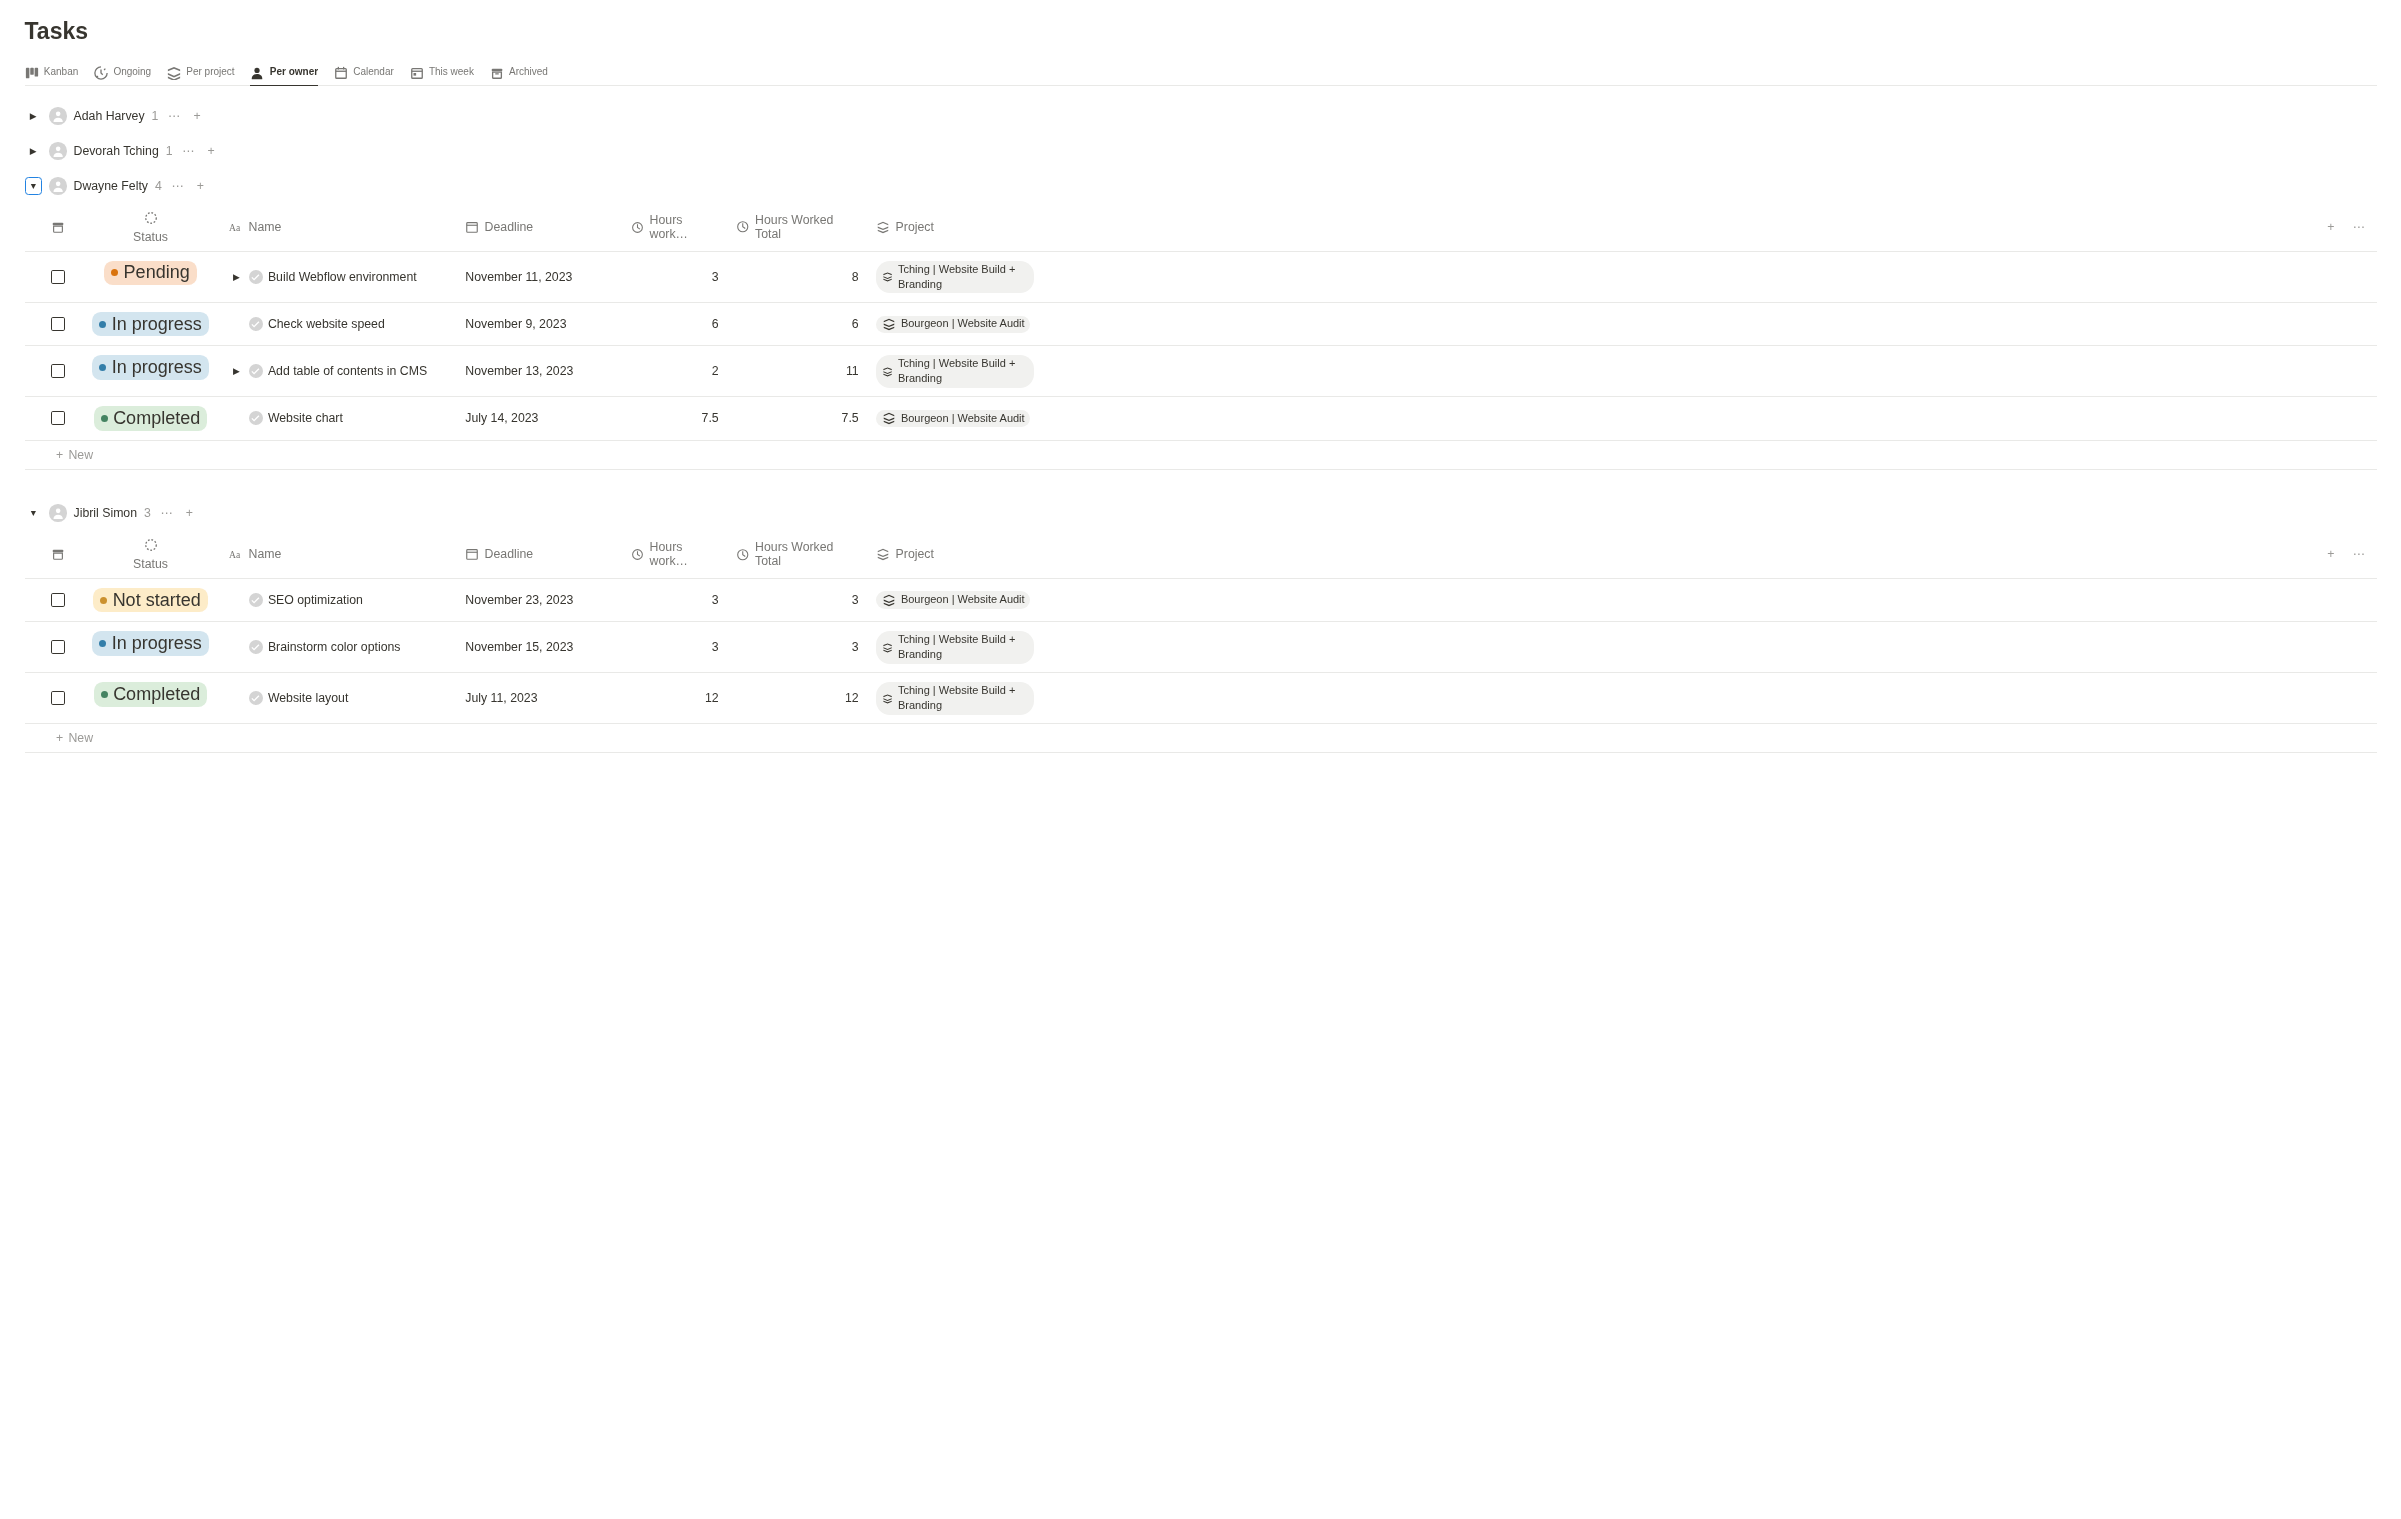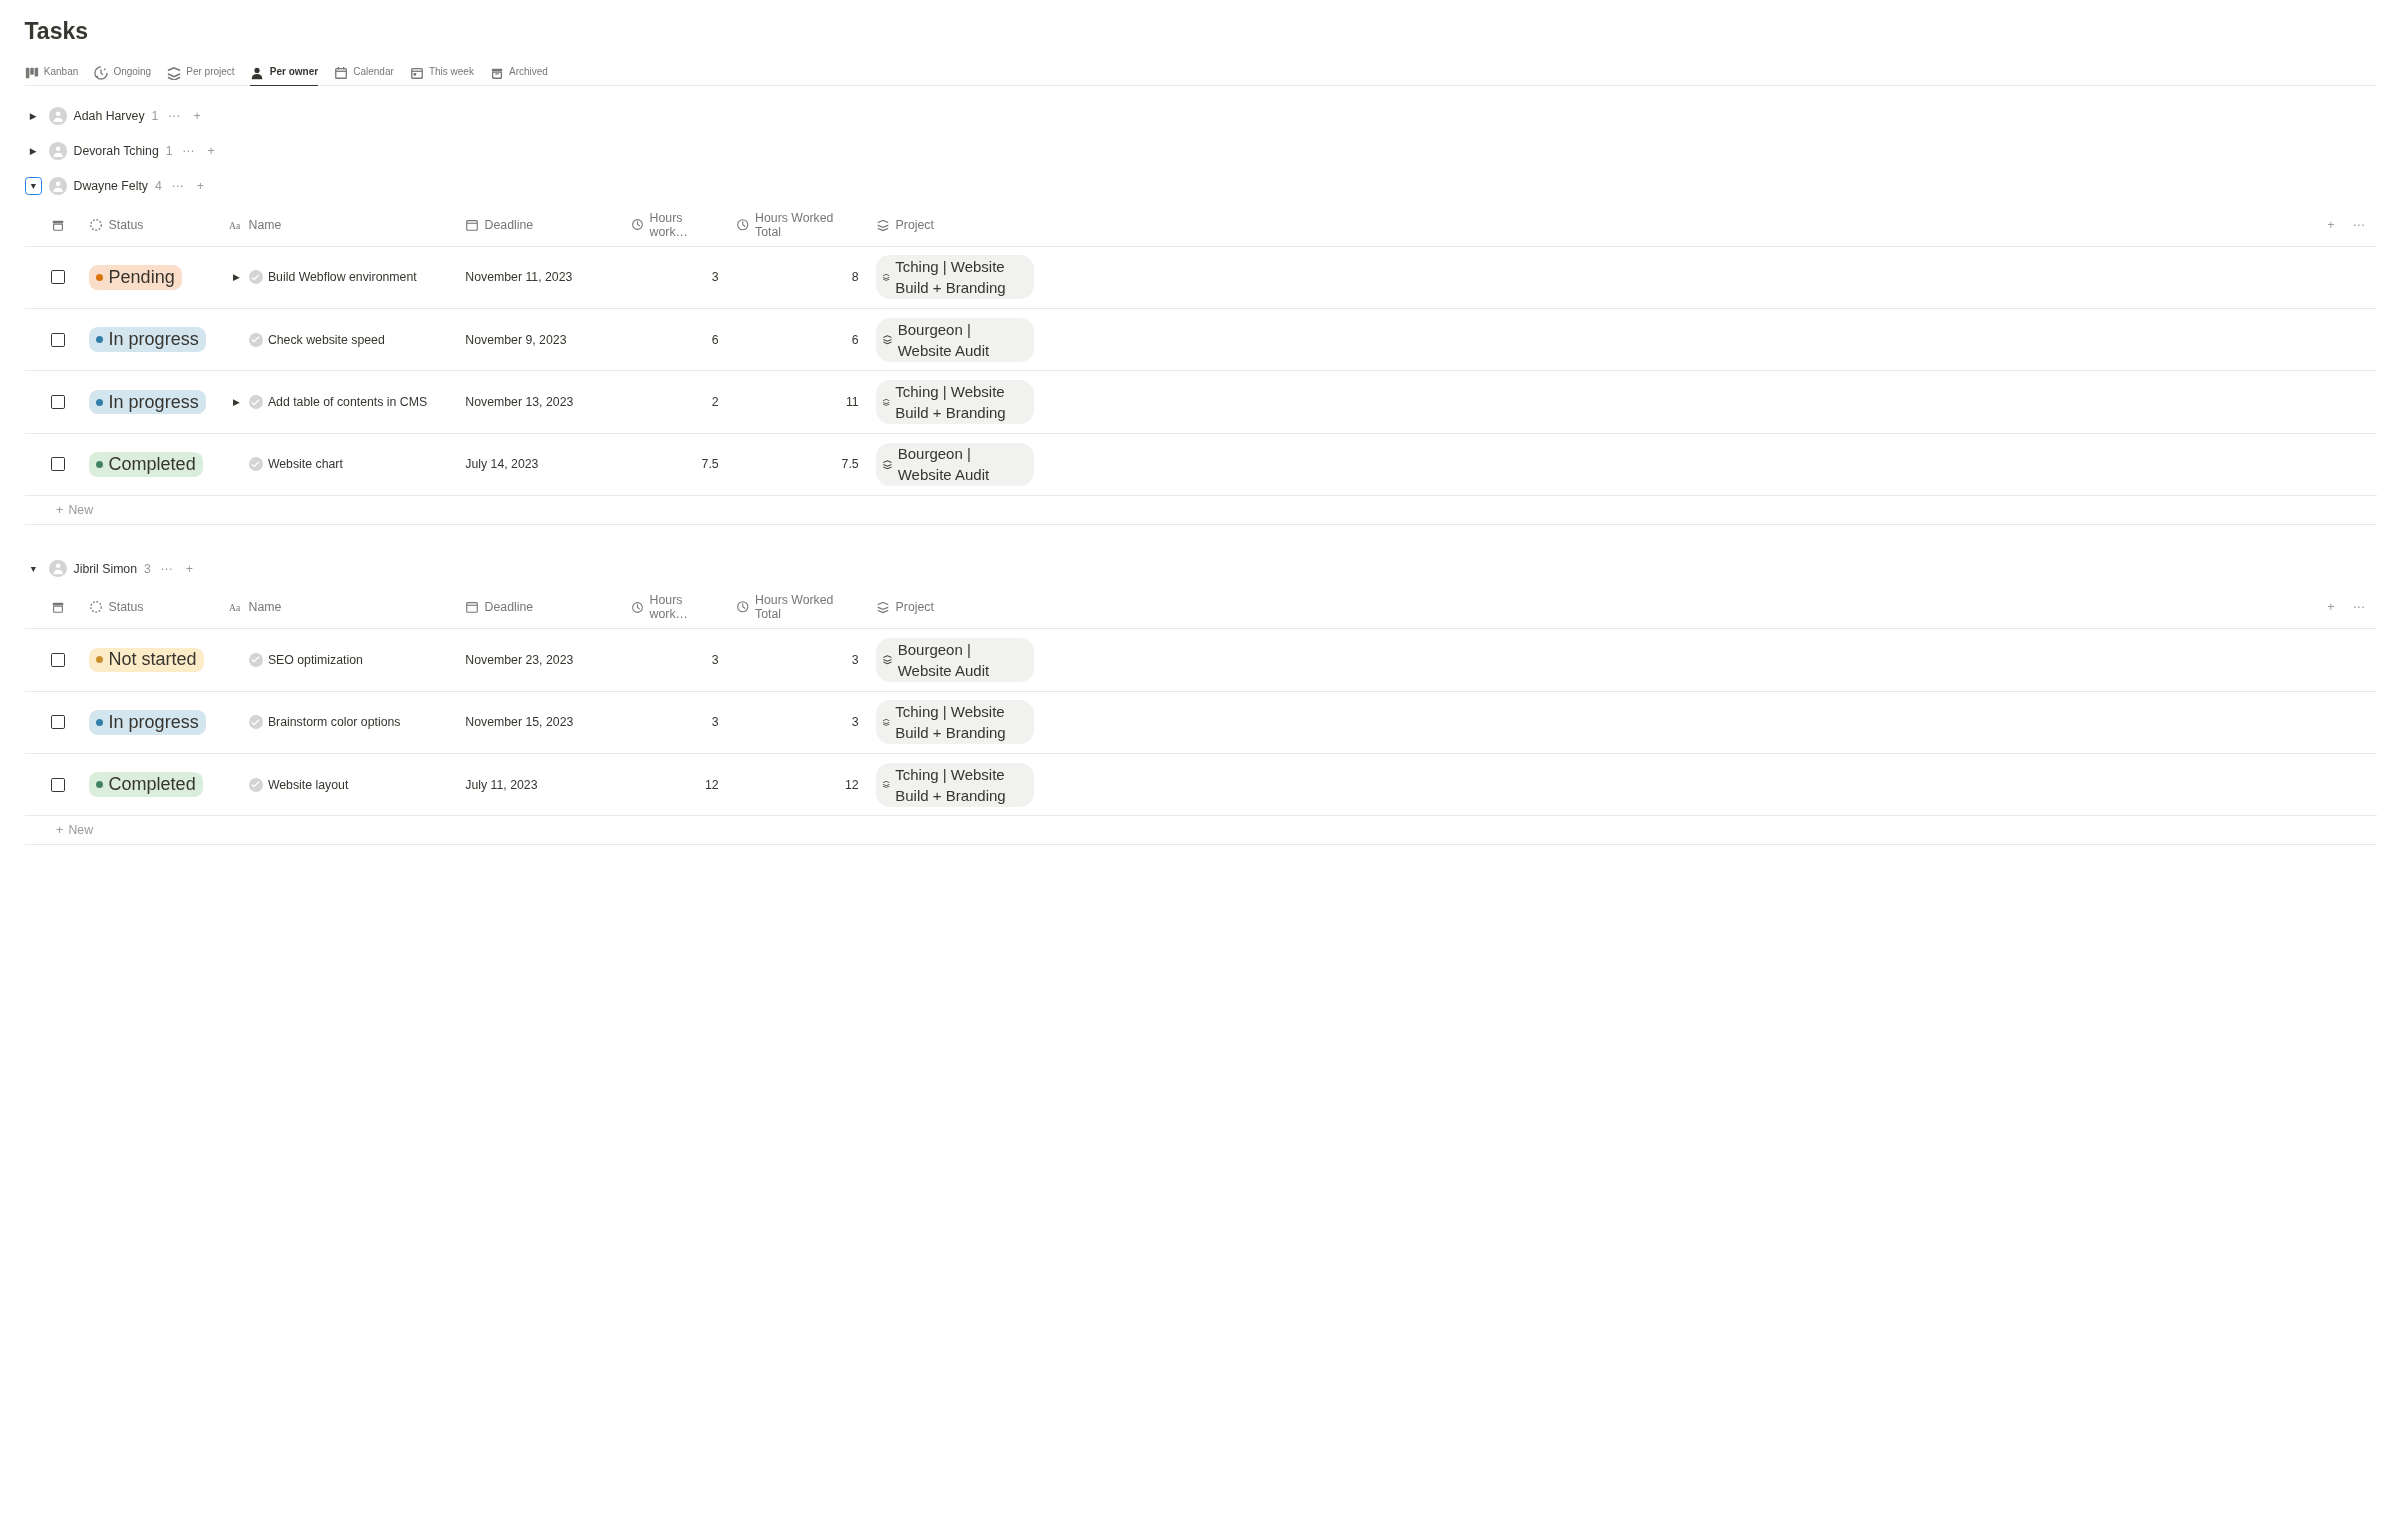--- a/index.html
+++ b/index.html
@@ -15,39 +15,39 @@
 .group-header .avatar { width: 17.5px; height: 17.5px; border-radius: 50%; background: #d4d4d4; display: inline-flex; align-items: center; justify-content: center; }
 .group-name { font-weight: 500; }
 .group-count { color: #9b9a97; }
 .group-actions { display: flex; gap: 5.3px; color: #9b9a97; }
 .icon-btn { width: 17.5px; height: 17.5px; display: inline-flex; align-items: center; justify-content: center; cursor: pointer; border-radius: 3.5px; color: #9b9a97;}
 .table { width: 100%; }
 .thead, .row { display: flex; border-bottom: 0.9px solid #e9e9e7; }
 .thead { color: #787774; font-size: 12.3px; }
 .cell { padding: 7px 8.8px; display: flex; align-items: center; gap: 5.3px; }
 .col-checkbox { width: 56px; justify-content: flex-start; padding-left: 26px;}
-.col-status { width: 140px; }
+.col-status { width: 140px; flex-direction: column; }
 .col-name { width: 236px; }
 .col-deadline { width: 166px; }
 .col-hours { width: 105px; justify-content: flex-end; }
 .col-hours-total { width: 140px; justify-content: flex-end; }
 .col-project { width: 175px; }
 .col-actions { flex: 1; justify-content: flex-end; gap: 10.5px; padding-right: 8.8px;}
 .checkbox { width: 14px; height: 14px; border: 1.3px solid #37352f; border-radius: 1.8px; cursor: pointer; }
 .status-pill { display: inline-flex; align-items: center; gap: 5.3px; padding: 1.8px 7px; border-radius: 8.8px; font-size: 18px; }
 .dot { width: 7px; height: 7px; border-radius: 50%; }
 .pill-pending { background: #fadec9; } .dot-pending { background: #d9730d; }
 .pill-inprogress { background: #d3e5ef; } .dot-inprogress { background: #337ea9; }
 .pill-completed { background: #dbeddb; } .dot-completed { background: #448361; }
 .pill-notstarted { background: #fdecc8; align-items: center; } .dot-notstarted { background: #cb912f; }
 .row .col-name { font-weight: 500; }
 .expand-caret { width: 14px; text-align:center; color: #37352f; cursor: pointer; font-size: 8.8px;}
 .check-icon { width: 14px; height: 14px; border-radius: 50%; background: #d4d4d4; display: inline-flex; align-items: center; justify-content: center; flex-shrink:0;}
 .check-icon svg { width:8.8px; height:8.8px; fill:#fff;}
-.project-tag { display:inline-flex; align-items:center; gap:5.3px; background:#f1f1ef; padding:0.9px 5.3px; border-radius:14px; font-size:15px; font-weight:500; line-height:1.4;}
+.project-tag { display:inline-flex; align-items:center; gap:5.3px; background:#f1f1ef; padding:0.9px 5.3px; border-radius:14px; font-size:11px; font-weight:500; line-height:1.4;}
 .new-row { display: flex; align-items: center; gap: 5.3px; padding: 7px 8.8px 7px 31.5px; color: #9b9a97; cursor: pointer; border-bottom: 0.9px solid #e9e9e7;}
 .spacer { height: 26px; }
 .th-icon { width:14px; height:14px; display:inline-flex; align-items:center; justify-content:center;}
 .row { align-items: stretch; }
 .row .cell { padding-top: 8.8px; padding-bottom: 8.8px;}
 .col-hours .val, .col-hours-total .val { width:100%; text-align:right; }
 </style>
 </head>
 <body>
 

